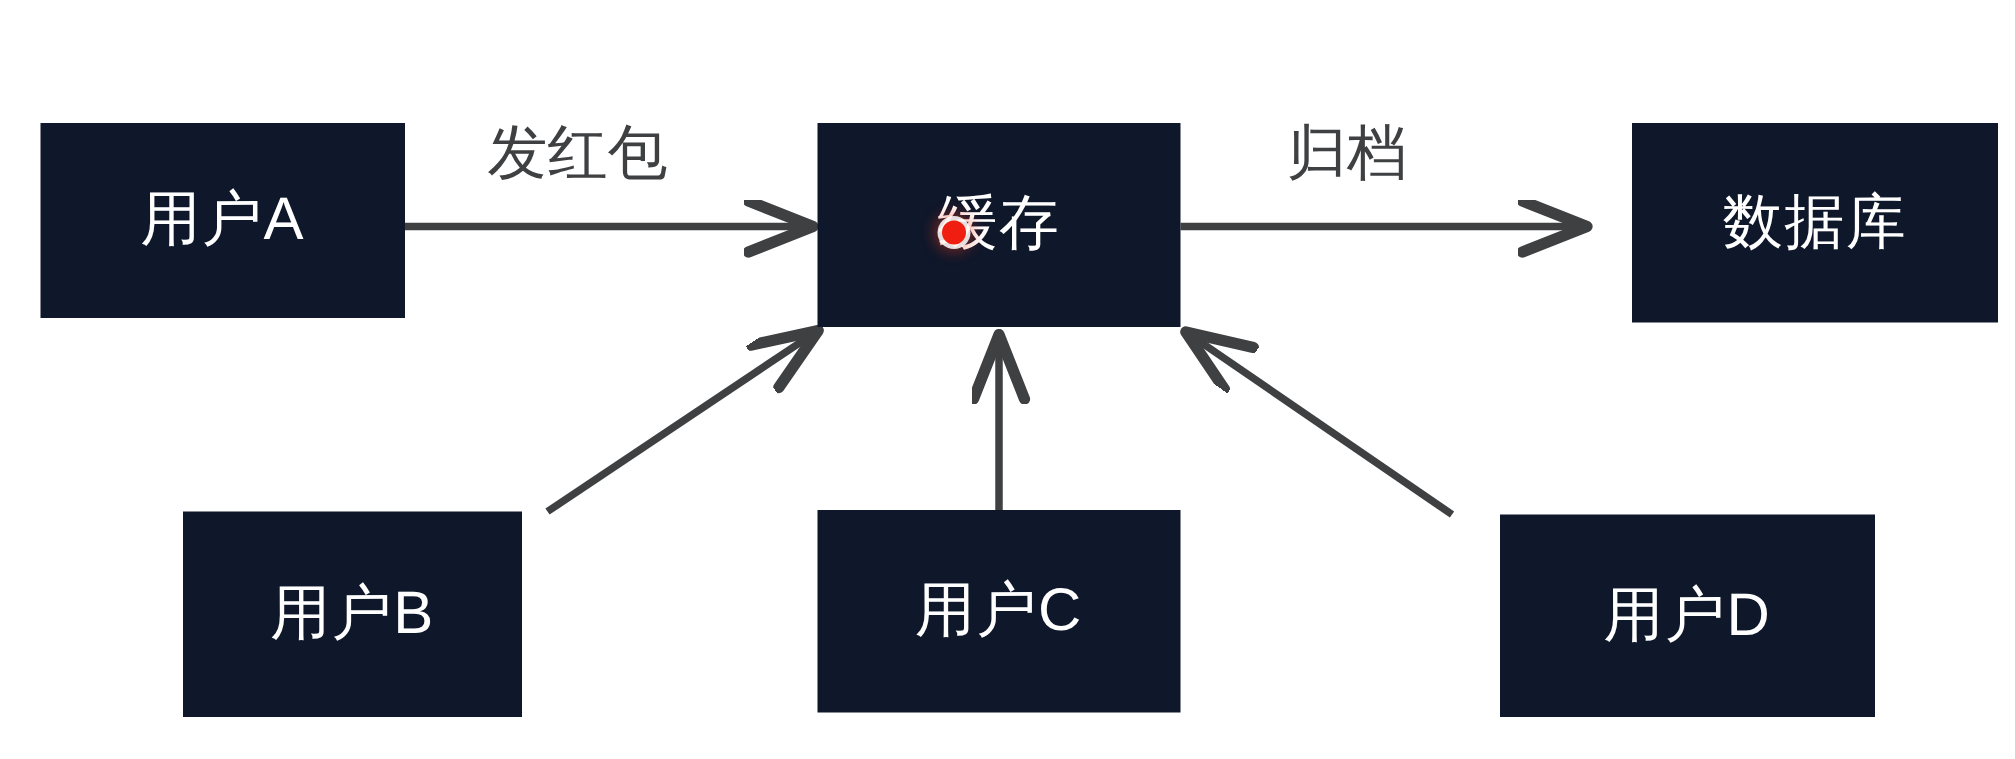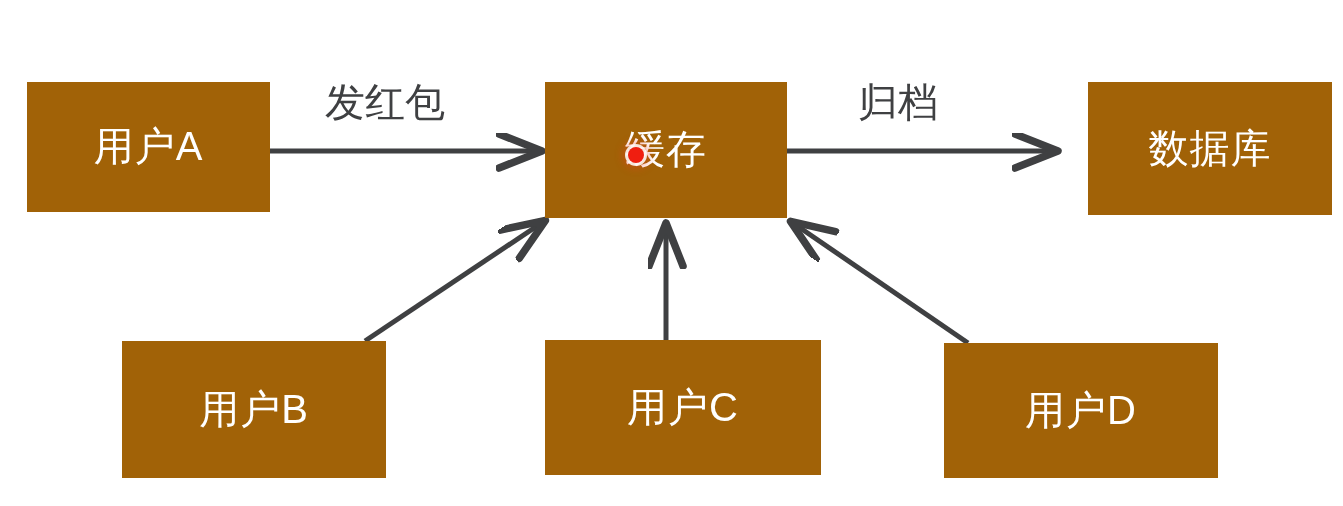--- a/index.html
+++ b/index.html
@@ -13,21 +13,21 @@
   }
   #canvas {
     position: relative;
     width: 1343px;
     height: 506px;
     background: #ffffff;
     overflow: hidden;
   }
   .node {
     position: absolute;
-    background: #a16207;
+    background: #0f172a;
     color: #ffffff;
     display: flex;
     align-items: center;
     justify-content: center;
     font-size: 40px;
     font-weight: 400;
     letter-spacing: 1px;
     line-height: 1;
     box-sizing: border-box;
     user-select: none;
@@ -91,29 +91,29 @@
   </div>
 
   <div class="node" style="left:545px; top:82px; width:242px; height:136px;">
     <span class="node-label">缓存</span>
   </div>
 
   <div class="node" style="left:1061px; top:82px; width:244px; height:133px;margin-left:27px;">
     <span class="node-label">数据库</span>
   </div>
 
-  <div class="node" style="left:122px; top:341px; width:264px; height:137px;">
+  <div class="node" style="left:122px; top:341px; width:226px; height:137px;">
     <span class="node-label">用户B</span>
   </div>
 
-  <div class="node" style="left:545px; top:340px; width:276px; height:135px;">
+  <div class="node" style="left:545px; top:340px; width:242px; height:135px;">
     <span class="node-label">用户C</span>
   </div>
 
-  <div class="node" style="left:944px; top:343px; width:274px; height:135px;">
+  <div class="node" style="left:1000px; top:343px; width:250px; height:135px;">
     <span class="node-label">用户D</span>
   </div>
 
   <div class="edge-label" style="left:325px; top:82px;">发红包</div>
 
   <div class="edge-label" style="left:858px; top:82px;">归档</div>
 
   <div class="cursor-dot" style="left:636px; top:155px;"></div>
 
 </div>

